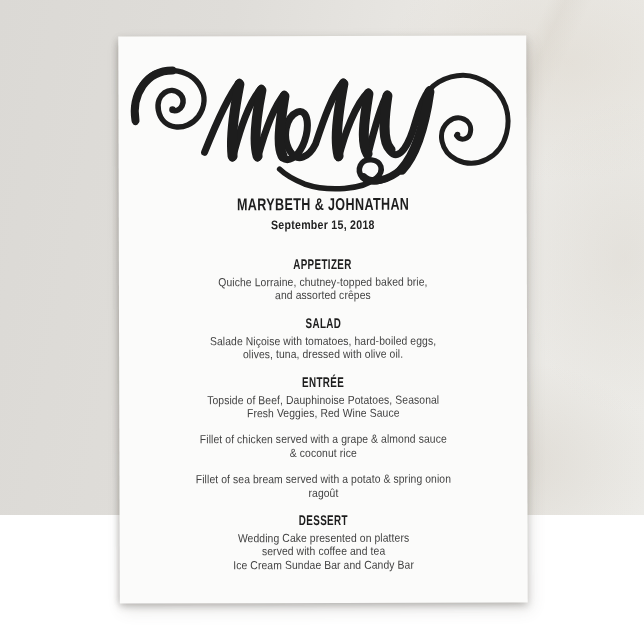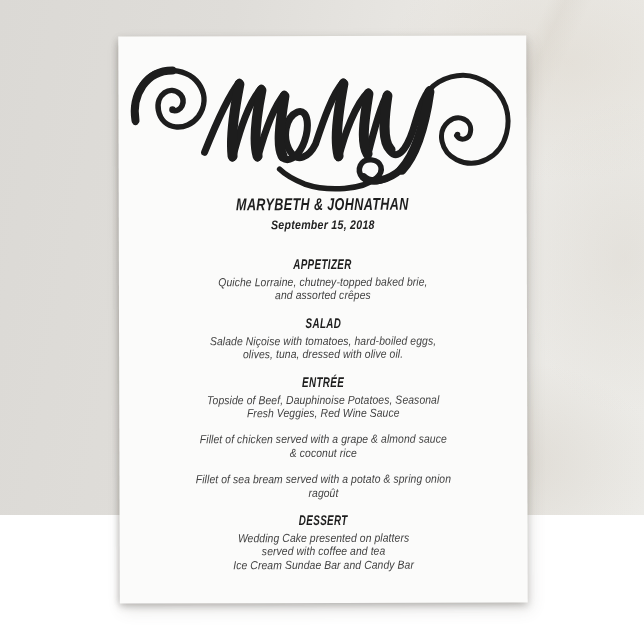--- a/index.html
+++ b/index.html
@@ -11,21 +11,20 @@
   .scene {
     position: relative;
     width: 644px; height: 515px;
     background-color: #e7e5e1;
     background-image:
       radial-gradient(ellipse 280px 180px at 88% 12%, rgba(213,204,190,0.30), transparent 65%),
       radial-gradient(ellipse 240px 170px at 80% 90%, rgba(203,196,185,0.35), transparent 60%),
       radial-gradient(ellipse 180px 260px at 97% 50%, rgba(208,202,192,0.28), transparent 60%),
       linear-gradient(115deg, transparent 62%, rgba(186,178,165,0.14) 64%, transparent 67%),
       linear-gradient(100deg, #dbd9d5 0%, #dfddd9 32%, #e9e7e3 60%, #ecebe7 100%);
-    font-style: italic;
   }
   .card {
     position: absolute;
     left: 119px; top: 36px;
     width: 408px; height: 567px;
     background: #fbfbfa;
     transform: rotate(-0.15deg);
     box-shadow:
       0 3px 7px rgba(90,85,78,0.30),
       3px 7px 16px rgba(90,85,78,0.14),

